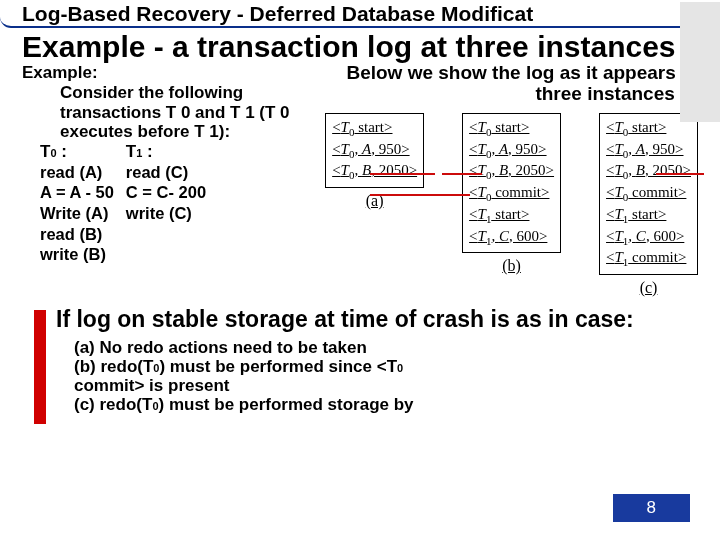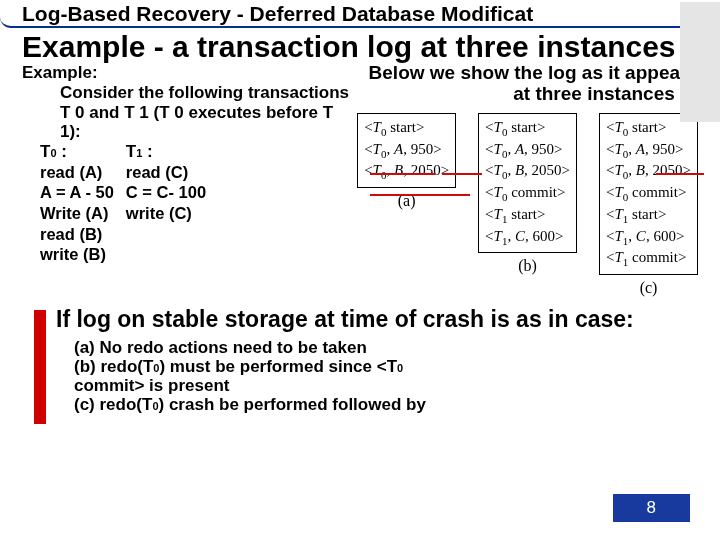--- a/index.html
+++ b/index.html
@@ -46,23 +46,24 @@
   .sub { font-size: 11px; font-weight: bold; }
   .op { font-weight: bold; font-size: 16.5px; line-height: 1.25; }
   .right-intro {
     font-weight: bold; font-size: 19px;
     text-align: right;
     line-height: 1.1;
     padding-right: 0;
   }
   .log-figure {
     display: flex;
-    gap: 22px;
+    gap: 38px;
     margin-top: 8px;
     justify-content: flex-start;
+    text-decoration: underline;
   }
   .log-col { display: flex; flex-direction: column; align-items: center; }
   .log-box {
     border: 1.5px solid #000;
     padding: 4px 6px 4px 6px;
     font-family: "Times New Roman", serif;
     font-size: 15px;
     line-height: 1.25;
     min-width: 84px;
   }
@@ -122,21 +123,21 @@
         <div class="op">A = A - 50</div>
         <div class="op">Write (A)</div>
         <div class="op">read (B)</div>
         <div class="op">write (B)</div>
       </div>
       <div>
         <div class="trans-head">
           <span>T</span><span class="sub">1</span><span> :</span>
         </div>
         <div class="op">read (C)</div>
-        <div class="op">C = C- 100</div>
+        <div class="op">C = C- 200</div>
         <div class="op">write (C)</div>
       </div>
     </div>
   </div>
 
   <div class="right-col">
     <div class="right-intro">Below we show the log as it appears at three instances of</div>
 
     <div class="log-figure">
       <div class="log-col">
@@ -186,18 +187,18 @@
   </div>
   <div class="cases">
     <div class="red-bar" style="height:92px;"></div>
     <div class="case-line">
       <span>(a) </span><span style="color:#000;text-decoration:none">No</span><span> redo actions need to be taken</span>
     </div>
     <div class="case-line">
       <span>(b) </span><span>redo(T</span><span class="sub2">0</span><span>)</span><span> must be performed since </span><span>&lt;T</span><span class="sub2">0</span><br><span> commit&gt;</span><span> is present</span>
     </div>
     <div class="case-line">
-      <span>(c) </span><span>redo(T</span><span class="sub2">0</span><span>)</span><span> crash be performed followed by</span>
+      <span>(c) </span><span>redo(T</span><span class="sub2">0</span><span>)</span><span> must be performed storage by</span>
     </div>
   </div>
 </div>
 
 <div class="slide-num">8</div>
 
 </body></html>

